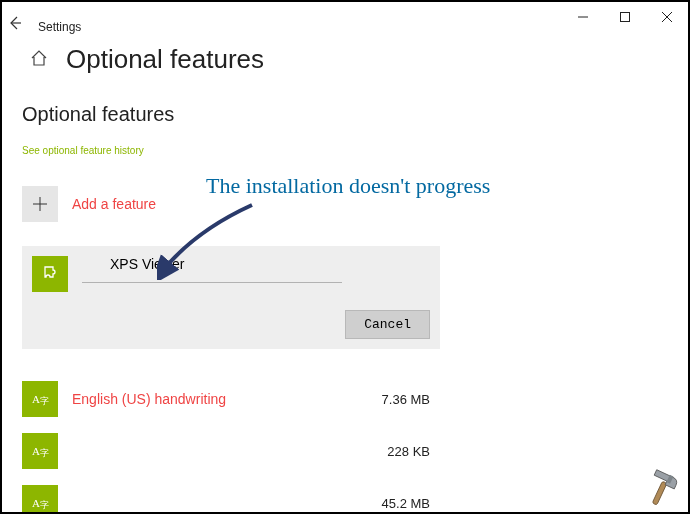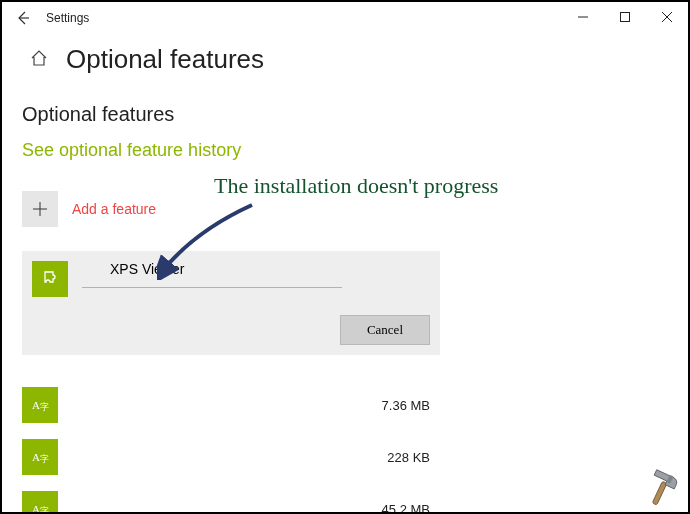--- a/index.html
+++ b/index.html
@@ -8,22 +8,22 @@
       height: 514px;
       font-family: "Segoe UI", Arial, sans-serif;
       background: #fff;
       border: 2px solid #000;
       position: relative;
       overflow: hidden;
     }
     .titlebar {
       height: 32px;
       display: flex;
-      align-items: center;
-      padding-left: 10px;
+      align-items: flex-end;
+      padding-left: 2px;
       font-size: 12px;
       color: #222;
       position: relative;
     }
     .titlebar .back {
       width: 22px; height: 22px;
       display: flex; align-items: center; justify-content: center;
       margin-right: 12px;
       cursor: pointer;
     }
@@ -55,21 +55,21 @@
       padding: 20px 20px 0 20px;
     }
     .content h2 {
       font-weight: 400;
       font-size: 20px;
       margin-bottom: 14px;
       color: #222;
     }
     .link {
       color: #8db600;
-      font-size: 18px;
+      font-size: 10px;
       cursor: pointer;
       display: inline-block;
       margin-bottom: 22px;
     }
     .row {
       display: flex;
       align-items: center;
       padding: 8px 0;
       position: relative;
     }
@@ -94,38 +94,38 @@
     .progress-track {
       width: 260px; height: 1px;
       background: rgba(0,0,0,0.25);
       margin: 8px 0 6px 0;
     }
     .cancel-row { display:flex; justify-content:flex-end; margin-top:18px; }
     .btn-cancel {
       background: #cfcfcf;
       border: 1px solid #b8b8b8;
       font-size: 13px;
-      padding: 6px 26px;
-      cursor: pointer;
-      font-family: Liberation Serif, serif;
+      padding: 6px 18px;
+      cursor: pointer;
+      font-family: Liberation Mono, monospace;
     }
     .list { margin-top: 24px; width: 418px; }
     .list .row { justify-content: flex-start; }
     .list .size {
       position: absolute;
       right: 10px;
       font-size: 13px;
       color: #222;
     }
     .annotation {
       position: absolute;
-      left: 212px; top: 171px;
+      left: 204px; top: 171px;
       font-family: Georgia, "Times New Roman", serif;
       font-size: 22px;
-      color: #14532d;
+      color: #0369a1;
       width: 470px;
     }
     .arrow {
       position: absolute;
       left: 155px; top: 198px;
       pointer-events: none;
     }
     .hammer {
       position: absolute;
       right: 2px; bottom: 2px;
@@ -206,20 +206,21 @@
 
   
   <div class="list">
     <div class="row">
       <div class="tile tile-green">
         <svg width="22" height="22" viewBox="0 0 22 22">
           <text x="3" y="15" font-size="11" fill="#fff" font-family="Segoe UI">A</text>
           <text x="11" y="16" font-size="9" fill="#fff" font-family="Segoe UI">字</text>
         </svg>
       </div>
+      <span class="row-label">English (US) handwriting</span>
       <span class="size">7.36 MB</span>
     </div>
     <div class="row">
       <div class="tile tile-green">
         <svg width="22" height="22" viewBox="0 0 22 22">
           <text x="3" y="15" font-size="11" fill="#fff" font-family="Segoe UI">A</text>
           <text x="11" y="16" font-size="9" fill="#fff" font-family="Segoe UI">字</text>
         </svg>
       </div>
       <span class="size">228 KB</span>

